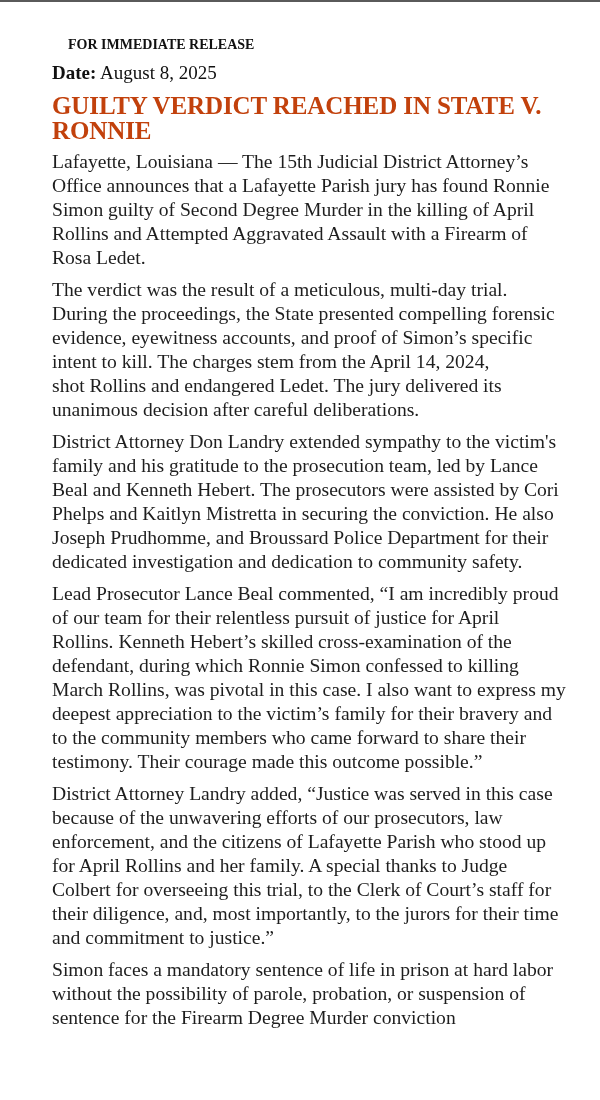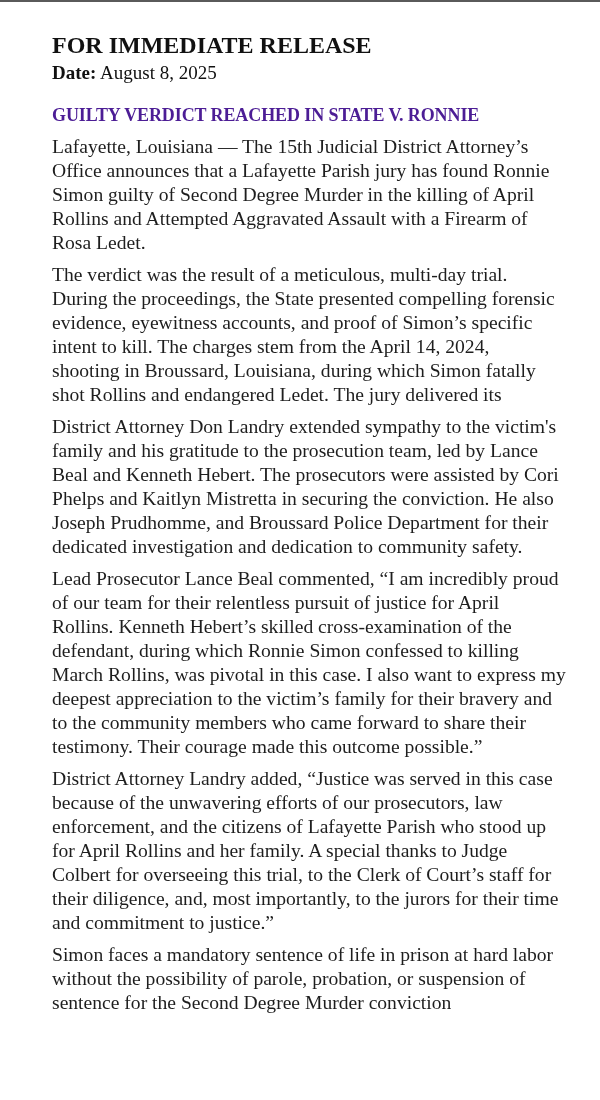--- a/index.html
+++ b/index.html
@@ -23,40 +23,40 @@
       background: #5a5a5a;
     }
     .doc {
       position: absolute;
       left: 52px;
       top: 33px;
       width: 540px;
     }
     .release-label {
       font-weight: bold;
-      font-size: 24px;
+      font-size: 14px;
       line-height: 24px;
-      margin: 0 0 4px 0;
+      margin: 0 0 4px 16px;
       color: #111;
     }
     .date-line {
       font-size: 19px;
       line-height: 24px;
       margin: 0 0 3px 0;
       color: #111;
     }
     .date-line .date-key {
       font-weight: bold;
     }
     .headline {
       font-weight: bold;
-      font-size: 18px;
+      font-size: 25px;
       line-height: 25px;
-      margin: 18px 0 7px 0;
-      color: #4c1d95;
+      margin: 8px 0 7px 0;
+      color: #c2410c;
       letter-spacing: -0.1px;
     }
     .para {
       font-size: 19.6px;
       line-height: 24px;
       margin: 0 0 8px 0;
       color: #1e1e1e;
       white-space: nowrap;
     }
     .line { display: block; }
@@ -83,22 +83,22 @@
     <span class="line">Simon guilty of Second Degree Murder in the killing of April</span>
     <span class="line">Rollins and Attempted Aggravated Assault with a Firearm of</span>
     <span class="line">Rosa Ledet.</span>
   </div>
 
   <div class="para">
     <span class="line">The verdict was the result of a meticulous, multi-day trial.</span>
     <span class="line">During the proceedings, the State presented compelling forensic</span>
     <span class="line">evidence, eyewitness accounts, and proof of Simon’s specific</span>
     <span class="line">intent to kill. The charges stem from the April 14, 2024,</span>
-    <span class="line">shooting in Broussard, Louisiana, during which Simon fatally</span>
     <span class="line">shot Rollins and endangered Ledet. The jury delivered its</span>
+    <span class="line">unanimous decision after careful deliberations.</span>
   </div>
 
   <div class="para">
     <span class="line">District Attorney Don Landry extended sympathy to the victim's</span>
     <span class="line">family and his gratitude to the prosecution team, led by Lance</span>
     <span class="line">Beal and Kenneth Hebert. The prosecutors were assisted by Cori</span>
     <span class="line">Phelps and Kaitlyn Mistretta in securing the conviction. He also</span>
     <span class="line">Joseph Prudhomme, and  Broussard Police Department for their</span>
     <span class="line">dedicated investigation and dedication to community safety.</span>
   </div>
@@ -120,15 +120,15 @@
     <span class="line">enforcement, and the citizens of Lafayette Parish who stood up</span>
     <span class="line">for April Rollins and her family. A special thanks to Judge</span>
     <span class="line">Colbert for overseeing this trial, to the Clerk of Court’s staff for</span>
     <span class="line">their diligence, and, most importantly, to the jurors for their time</span>
     <span class="line">and commitment to justice.”</span>
   </div>
 
   <div class="para">
     <span class="line">Simon faces a mandatory sentence of life in prison at hard labor</span>
     <span class="line">without the possibility of parole, probation, or suspension of</span>
-    <span class="line">sentence for the Second Degree Murder conviction</span>
+    <span class="line">sentence for the Firearm Degree Murder conviction</span>
   </div>
 </div>
 
 </body></html>

